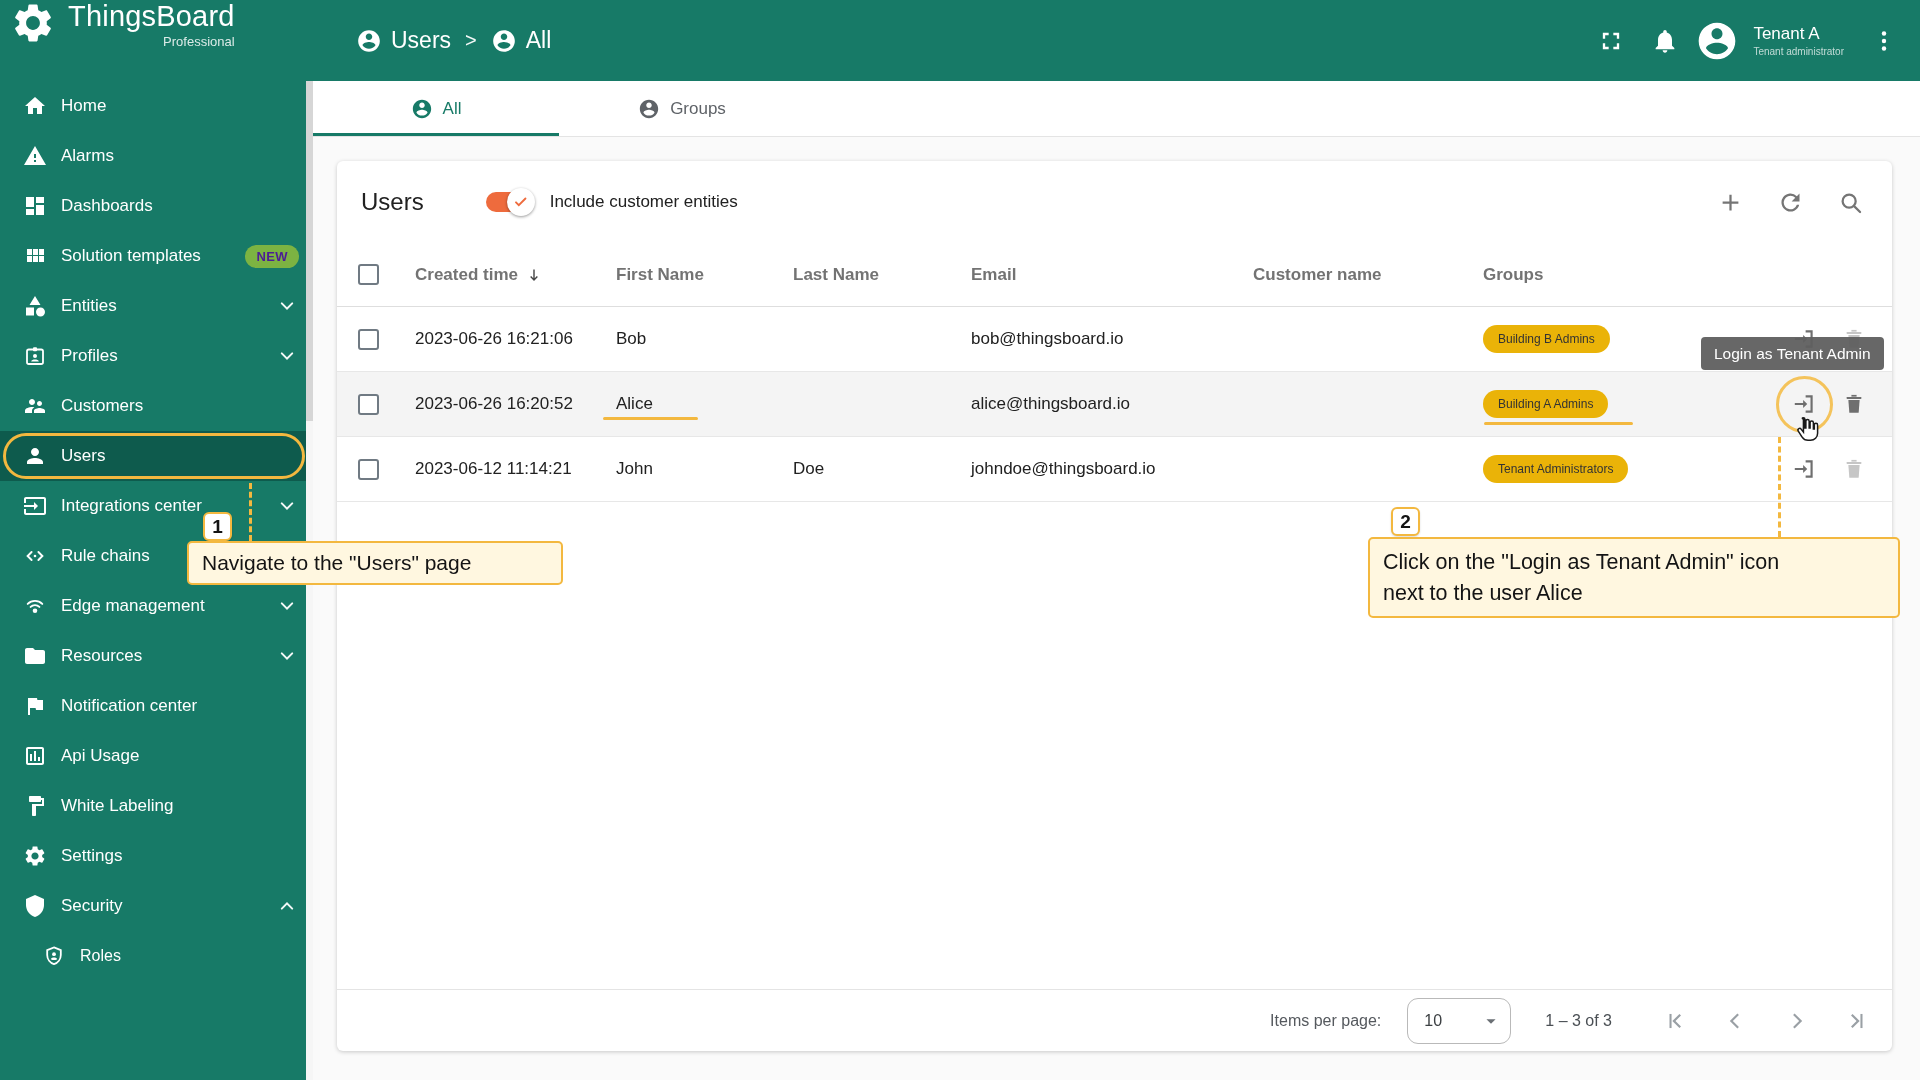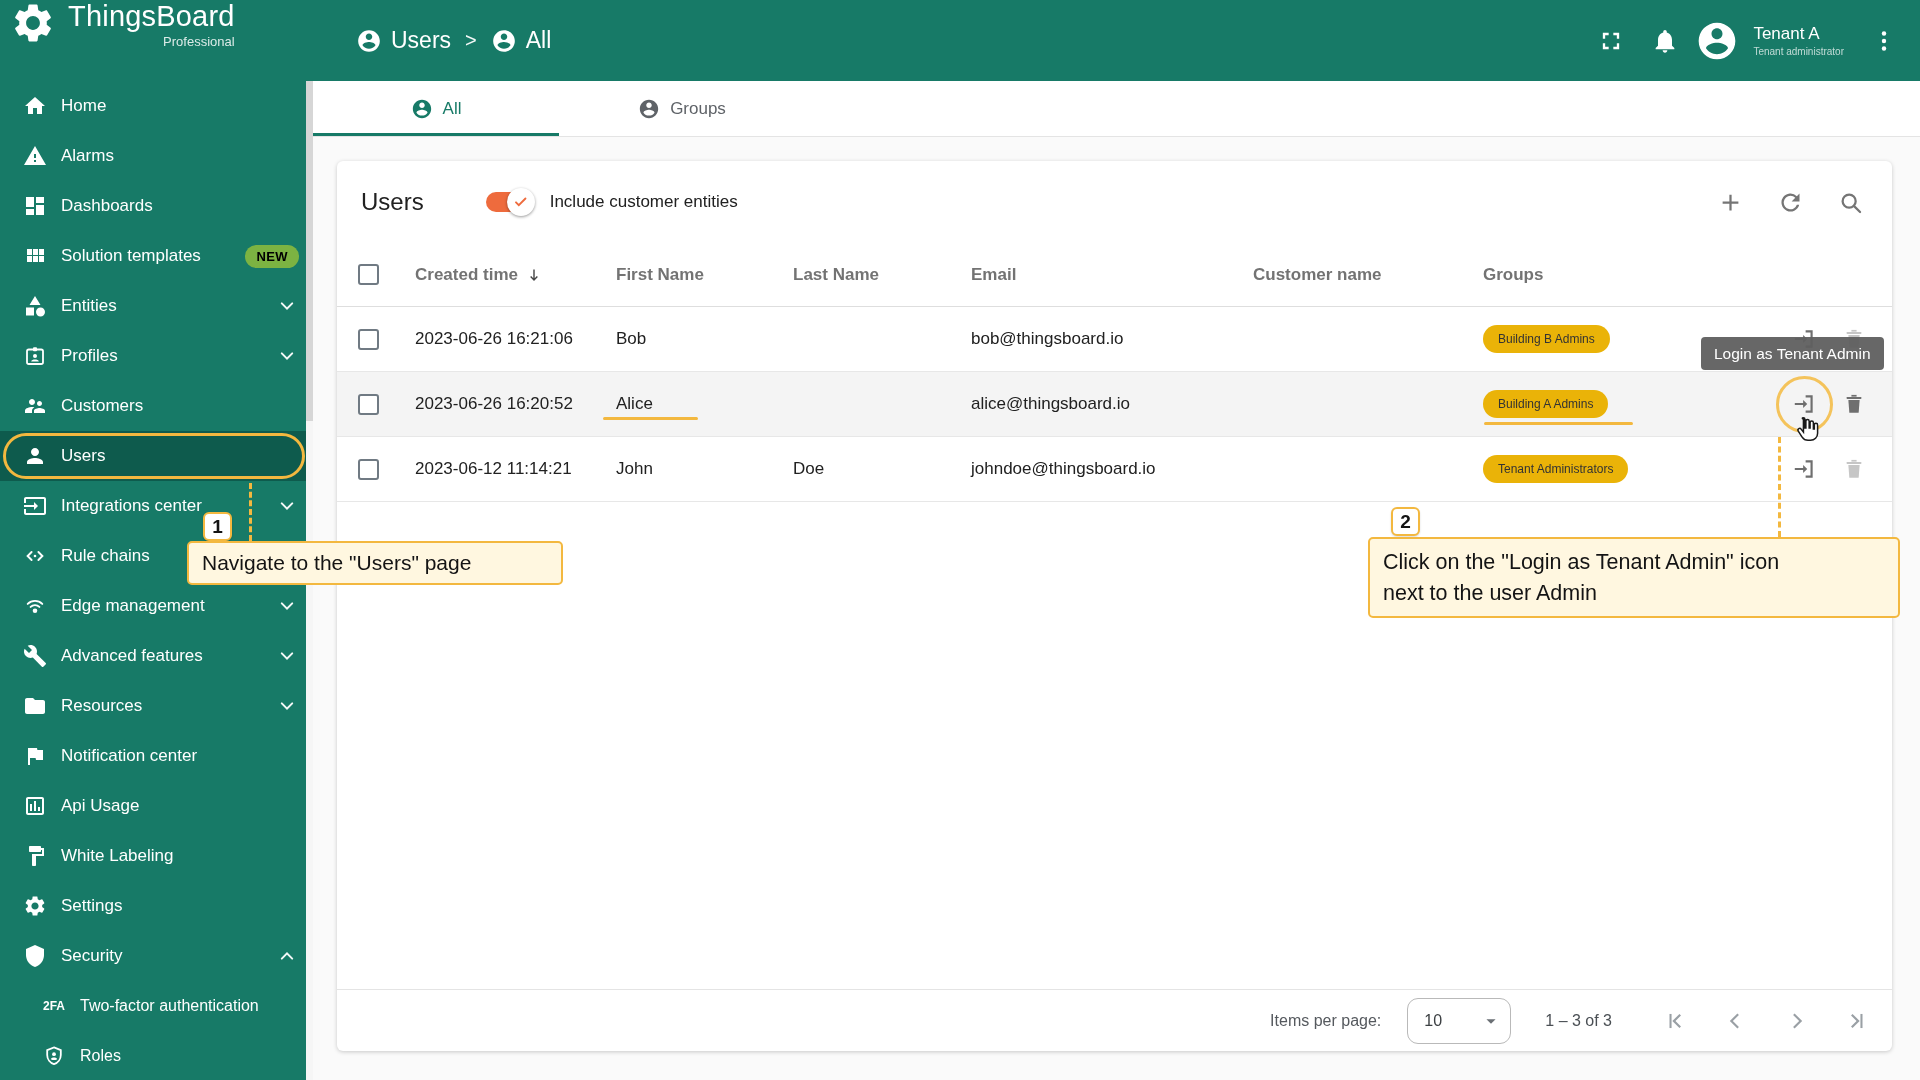--- a/index.html
+++ b/index.html
@@ -16,21 +16,21 @@
   .logo { height: 81px; display: flex; align-items: flex-start; gap: 12px; padding: 0 18px 0 10px; }
   .logo-icon svg { width: 46px; height: 46px; }
   .logo-title { font-size: 29px; letter-spacing: .2px; }
   .logo-sub { font-size: 13px; color: rgba(255,255,255,.85); text-align: right; margin-top: 1px; }
   .side-item { height: 50px; display: flex; align-items: center; gap: 14px; padding: 0 14px 0 23px; font-size: 17px; cursor: pointer; }
   .side-item > .icon svg { width: 24px; height: 24px; }
   .side-item.active { background: #0E5B4D; }
   .side-item .label { white-space: nowrap; }
   .side-item.sub { padding-left: 42px; font-size: 16px; }
   .side-item.sub .label { max-width: 196px; overflow: hidden; text-overflow: ellipsis; }
-  .badge-new { margin-left: auto; background: #7CB342; color: #000000; font-size: 13px; font-weight: 700; padding: 4px 11px; border-radius: 12px; letter-spacing: .4px; }
+  .badge-new { margin-left: auto; background: #7CB342; color: #4c1d95; font-size: 13px; font-weight: 700; padding: 4px 11px; border-radius: 12px; letter-spacing: .4px; }
   .chev { margin-left: auto; opacity: .95; }
   .chev svg { width: 22px; height: 22px; }
   .text-icon { width: 24px; font-size: 12px; font-weight: 700; justify-content: center; }
   .sb-track { position: absolute; right: 0; top: 81px; bottom: 0; width: 7px; background: #f6f6f6; }
   .sb-thumb { position: absolute; top: 0; right: 0; width: 7px; height: 340px; background: #d6d6d6; }
 
   
   .main { flex: 1; display: flex; flex-direction: column; min-width: 0; }
 
   .topbar { height: 81px; flex: 0 0 81px; background: #177A67; color: #fff; display: flex; align-items: center; padding: 0 12px 0 43px; }
@@ -240,33 +240,20 @@
           <span class="label">Edge management</span>
           <span class="icon chev">
             <svg viewBox="0 0 24 24" fill="currentColor">
               <path d="M6.8 9.4L12 14.6l5.2-5.2" fill="none" stroke="currentColor" stroke-width="2" stroke-linecap="round"></path>
             </svg>
           </span>
         </div>
         <div class="side-item">
           <span class="icon">
             <svg viewBox="0 0 24 24" fill="currentColor">
-              <path d="M22.7 19l-9.1-9.1c.9-2.3.4-5-1.5-6.9-2-2-5-2.4-7.4-1.3L9 6 6 9 1.6 4.7C.4 7.1.9 10.1 2.9 12.1c1.9 1.9 4.6 2.4 6.9 1.5l9.1 9.1c.4.4 1 .4 1.4 0l2.3-2.3c.5-.4.5-1.1.1-1.4z"></path>
-            </svg>
-          </span>
-          <span class="label">Advanced features</span>
-          <span class="icon chev">
-            <svg viewBox="0 0 24 24" fill="currentColor">
-              <path d="M6.8 9.4L12 14.6l5.2-5.2" fill="none" stroke="currentColor" stroke-width="2" stroke-linecap="round"></path>
-            </svg>
-          </span>
-        </div>
-        <div class="side-item">
-          <span class="icon">
-            <svg viewBox="0 0 24 24" fill="currentColor">
               <path d="M10 4H4c-1.1 0-1.99.9-1.99 2L2 18c0 1.1.9 2 2 2h16c1.1 0 2-.9 2-2V8c0-1.1-.9-2-2-2h-8l-2-2z"></path>
             </svg>
           </span>
           <span class="label">Resources</span>
           <span class="icon chev">
             <svg viewBox="0 0 24 24" fill="currentColor">
               <path d="M6.8 9.4L12 14.6l5.2-5.2" fill="none" stroke="currentColor" stroke-width="2" stroke-linecap="round"></path>
             </svg>
           </span>
         </div>
@@ -307,24 +294,20 @@
             <svg viewBox="0 0 24 24" fill="currentColor">
               <path d="M12 1L3 5v6c0 5.55 3.84 10.74 9 12 5.16-1.26 9-6.45 9-12V5l-9-4z"></path>
             </svg>
           </span>
           <span class="label">Security</span>
           <span class="icon chev">
             <svg viewBox="0 0 24 24" fill="currentColor">
               <path d="M6.8 14.6L12 9.4l5.2 5.2" fill="none" stroke="currentColor" stroke-width="2" stroke-linecap="round"></path>
             </svg>
           </span>
-        </div>
-        <div class="side-item sub">
-          <span class="icon text-icon">2FA</span>
-          <span class="label">Two-factor authentication</span>
         </div>
         <div class="side-item sub">
           <span class="icon">
             <svg viewBox="0 0 24 24" fill="currentColor">
               <path d="M12 3.4l6.8 2.7v4.8c0 4.3-2.9 8-6.8 9.2-3.9-1.2-6.8-4.9-6.8-9.2V6.1z" fill="none" stroke="currentColor" stroke-width="1.8"></path>
               <circle cx="12" cy="10.2" r="1.9"></circle>
               <path d="M8.8 15.2c.3-2.2 6.1-2.2 6.4 0a6.5 6.5 0 0 1-6.4 0z"></path>
             </svg>
           </span>
           <span class="label">Roles</span>
@@ -624,21 +607,21 @@
 </div>
 
 <div class="ann users-outline"></div>
 <div class="ann dash d1"></div>
 <div class="ann step-badge b1">1</div>
 <div class="ann callout c1">Navigate to the "Users" page</div>
 <div class="ann dash d2"></div>
 <div class="ann step-badge b2">2</div>
 <div class="ann callout c2">
   <div>Click on the "Login as Tenant Admin" icon</div>
-  <div>next to the user Admin</div>
+  <div>next to the user Alice</div>
 </div>
 <div class="ann circle-hl"></div>
 <div class="ann tooltip">Login as Tenant Admin</div>
 <div class="ann uline u1"></div>
 <div class="ann uline u2"></div>
 <span class="ann cursor">
   <svg viewBox="0 0 32 32" width="30" height="30">
       <path d="M12 4c1 0 1.8.8 1.8 1.8V15h1V7.7c0-1 .8-1.8 1.7-1.8 1 0 1.8.8 1.8 1.8V15h1V9.2c0-1 .8-1.8 1.7-1.8s1.8.8 1.8 1.8V16h1v-4.3c0-1 .8-1.8 1.7-1.8 1 0 1.8.8 1.8 1.8v8.8c0 4.4-3.2 7.5-7.6 7.5h-2.6c-2.9 0-4.9-1.2-6.3-3.4l-4.1-6.3c-.6-.9-.4-2 .5-2.6.8-.6 1.9-.4 2.5.4l2.5 3.2V5.8C10.2 4.8 11 4 12 4z" fill="#fff" stroke="#1a1a1a" stroke-width="1.6"></path>
     </svg>
 </span>

